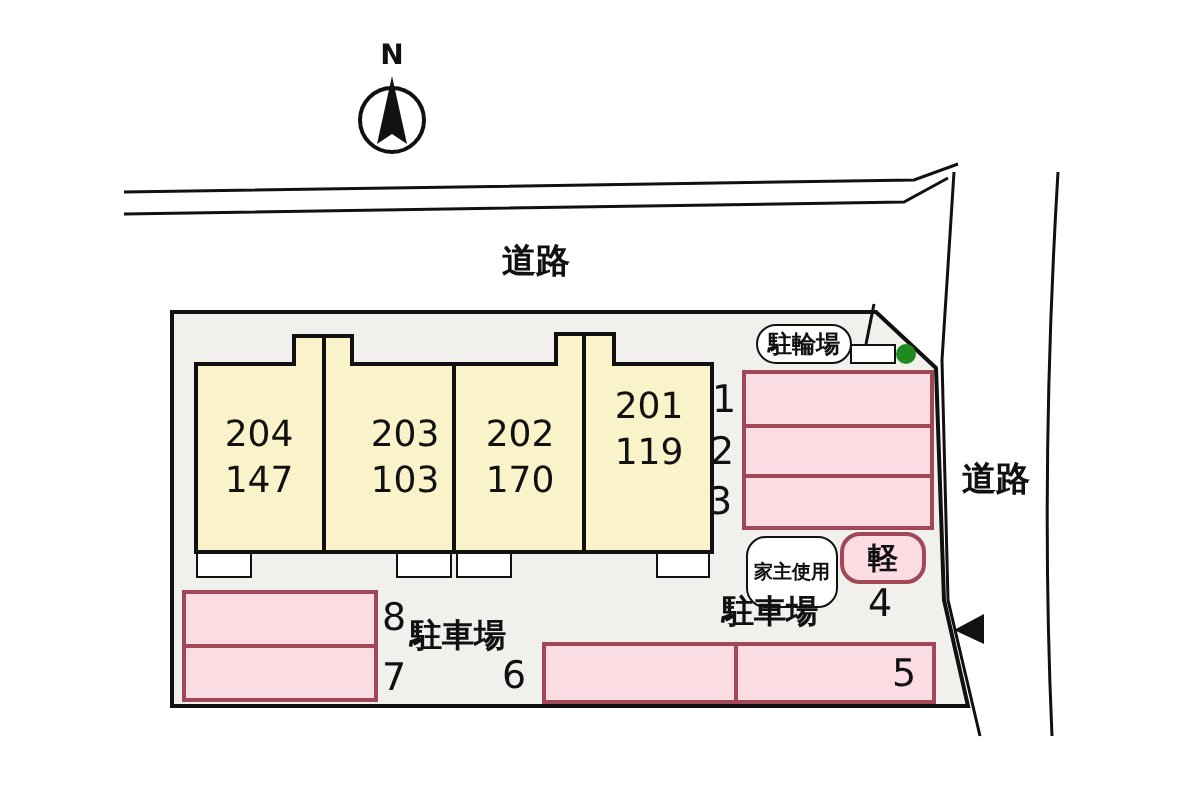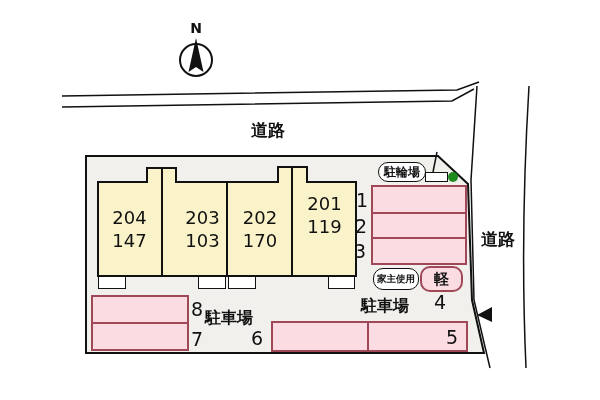--- a/index.html
+++ b/index.html
@@ -89,21 +89,21 @@
     <span>119</span>
   </div>
 
   <div class="box pink" style="left:371px; top:185px; width:96px; height:29px;"></div>
   <div class="box pink" style="left:371px; top:212px; width:96px; height:27px;"></div>
   <div class="box pink" style="left:371px; top:237px; width:96px; height:28px;"></div>
   <div class="num" style="left:355px; top:189px; width:14px;">1</div>
   <div class="num" style="left:354px; top:215px; width:14px;">2</div>
   <div class="num" style="left:353px; top:240px; width:14px;">3</div>
 
-  <div class="box whitebox center" style="left:373px; top:268px; width:46px; height:22px;">
+  <div class="box whitebox center" style="left:373px; top:268px; width:46px; height:36px;">
     <span style="font-size:9.5px; font-weight:bold;">家主使用</span>
   </div>
   <div class="box pink center" style="left:420px; top:266px; width:43px; height:26px;">
     <span style="font-size:15px; font-weight:bold; color:#111;">軽</span>
   </div>
   <div class="num" style="left:432px; top:291px; width:16px;">4</div>
 
   <div class="box pink" style="left:91px; top:295px; width:98px; height:29px;"></div>
   <div class="box pink" style="left:91px; top:322px; width:98px; height:29px;"></div>
   <div class="num" style="left:190px; top:298px; width:14px;">8</div>

